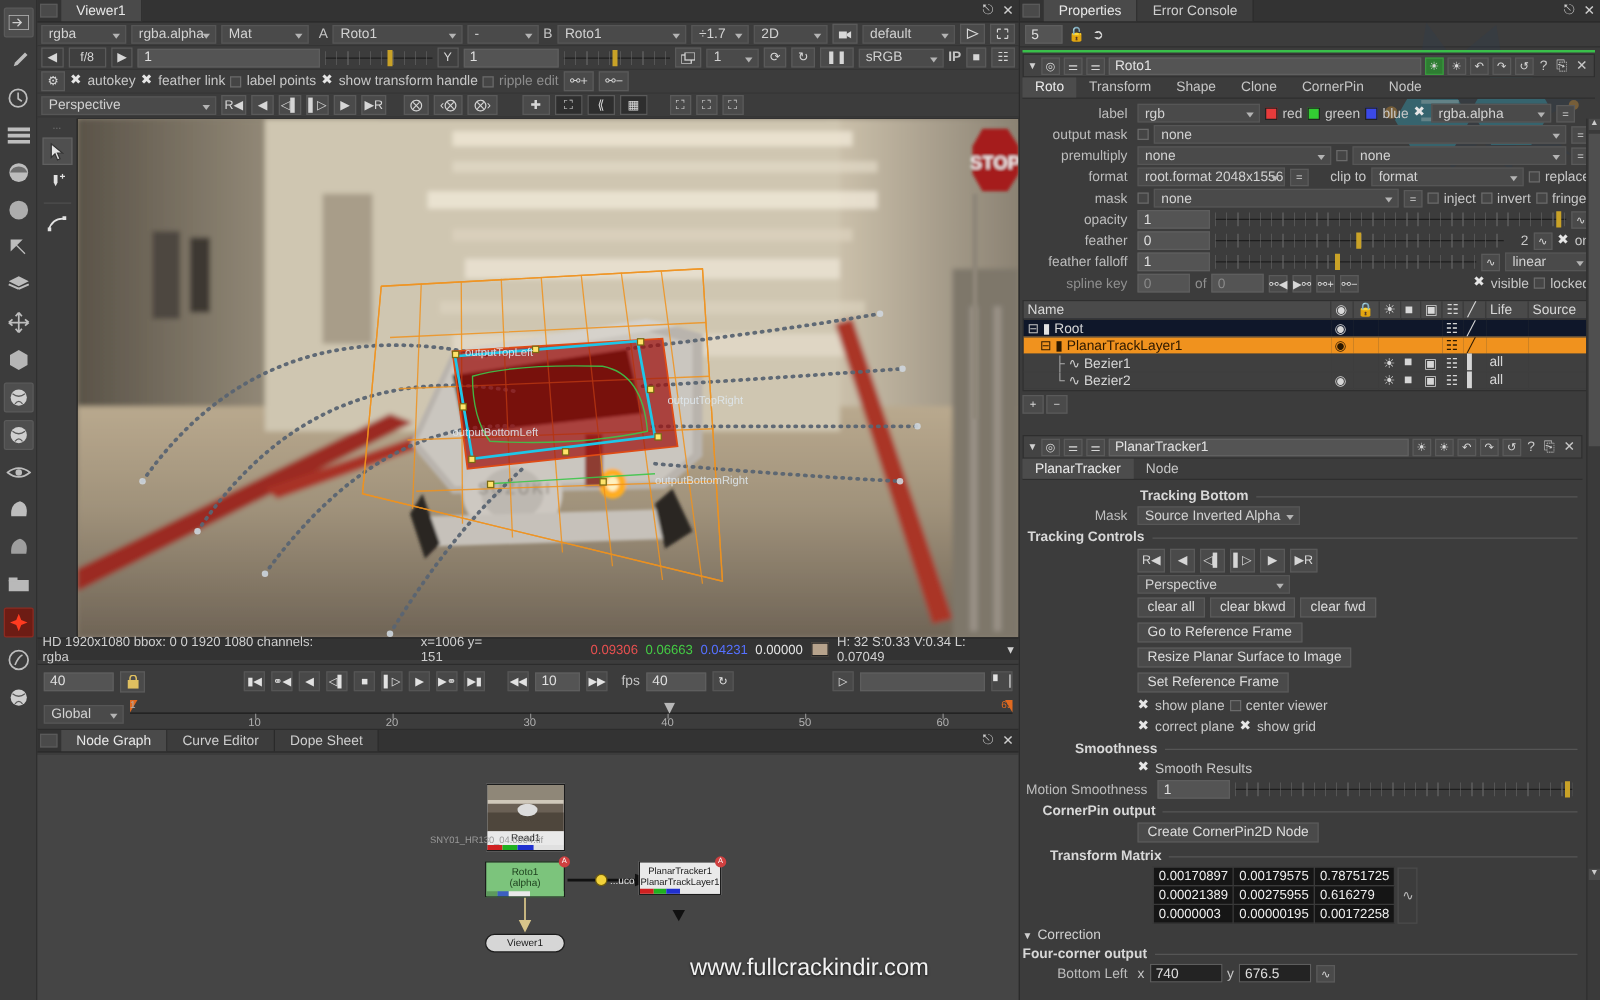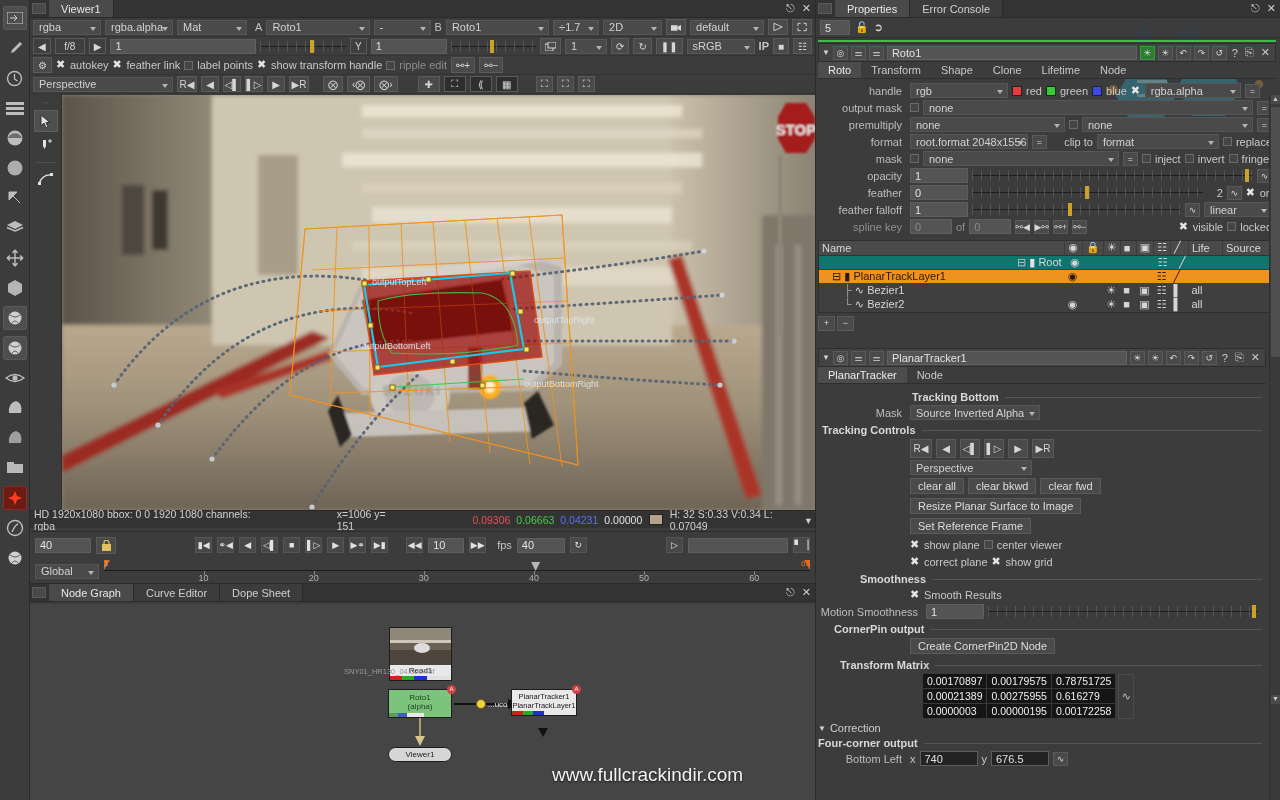--- a/index.html
+++ b/index.html
@@ -109,21 +109,21 @@
   .gbtn{height:16px;background:#4a4a4a;border:1px solid #5a5a5a;color:#ddd;font-size:11px;
         display:inline-flex;align-items:center;padding:0 7px;}
   .mat td{background:#151515;border:1px solid #3a3a3a;color:#efefef;font-size:10.5px;
           padding:1px 4px;font-family:"Liberation Sans",sans-serif;}
 
   .layerpanel{position:absolute;left:2px;right:4px;top:240px;height:100px;}
   .ltbl{width:100%;border-collapse:collapse;font-size:11px;}
   .ltbl th{background:#4a4a4a;color:#d8d8d8;font-weight:normal;text-align:left;
            border-right:1px solid #3b3b3b;border-bottom:1px solid #333;height:14px;padding:0 3px;}
   .ltbl td{height:13px;padding:0 3px;border-bottom:1px solid #3f3f3f;color:#d6d6d6;}
-  .lrow-root td{background:#0f766e;text-align:right;}
+  .lrow-root td{background:#0f172a;}
   .lrow-sel td{background:#f0921e;color:#2b1800;}
   .lrow td{background:#3f3f3f;}
   .swatch{width:10px;height:10px;display:inline-block;border:1px solid #222;}
   .logo{position:absolute;pointer-events:none;opacity:.45;}
 </style>
 </head>
 <body>
 
 <div class="app">
 
@@ -730,27 +730,27 @@
         <span style="padding:0 2px">?</span>
         <span style="padding:0 2px">⎘</span>
         <span style="padding:0 2px">✕</span>
       </div>
 
       <div class="ptabs">
         <div class="ptab active">Roto</div>
         <div class="ptab">Transform</div>
         <div class="ptab">Shape</div>
         <div class="ptab">Clone</div>
-        <div class="ptab">Lifetime</div>
+        <div class="ptab">CornerPin</div>
         <div class="ptab">Node</div>
       </div>
 
       <div style="padding:3px 0 0 0">
         <div class="prow">
-          <div class="plabel">handle</div>
+          <div class="plabel">label</div>
           <div class="dd" style="width:98px">rgb</div>
           <span class="swatch" style="background:#e83b3b"></span>
           <span>red</span>
           <span class="swatch" style="background:#33cc33"></span>
           <span>green</span>
           <span class="swatch" style="background:#3b49e8"></span>
           <span>blue</span>
           <span class="chkx">✖</span>
           <div class="dd" style="width:96px">rgba.alpha</div>
           <div class="sbtn">=</div>
@@ -975,20 +975,24 @@
           <div class="plabel"></div>
           <div class="dd" style="width:122px">Perspective</div>
         </div>
         <div class="prow" style="height:20px">
           <div class="plabel"></div>
           <div class="gbtn">clear all</div>
           <div class="gbtn">clear bkwd</div>
           <div class="gbtn">clear fwd</div>
         </div>
 
+        <div class="prow" style="height:20px">
+          <div class="plabel"></div>
+          <div class="gbtn">Go to Reference Frame</div>
+          </div>
         <div class="prow" style="height:20px">
           <div class="plabel"></div>
           <div class="gbtn">Resize Planar Surface to Image</div>
           </div>
         <div class="prow" style="height:20px">
           <div class="plabel"></div>
           <div class="gbtn">Set Reference Frame</div>
           </div>
         <div class="prow">
           <div class="plabel"></div>

